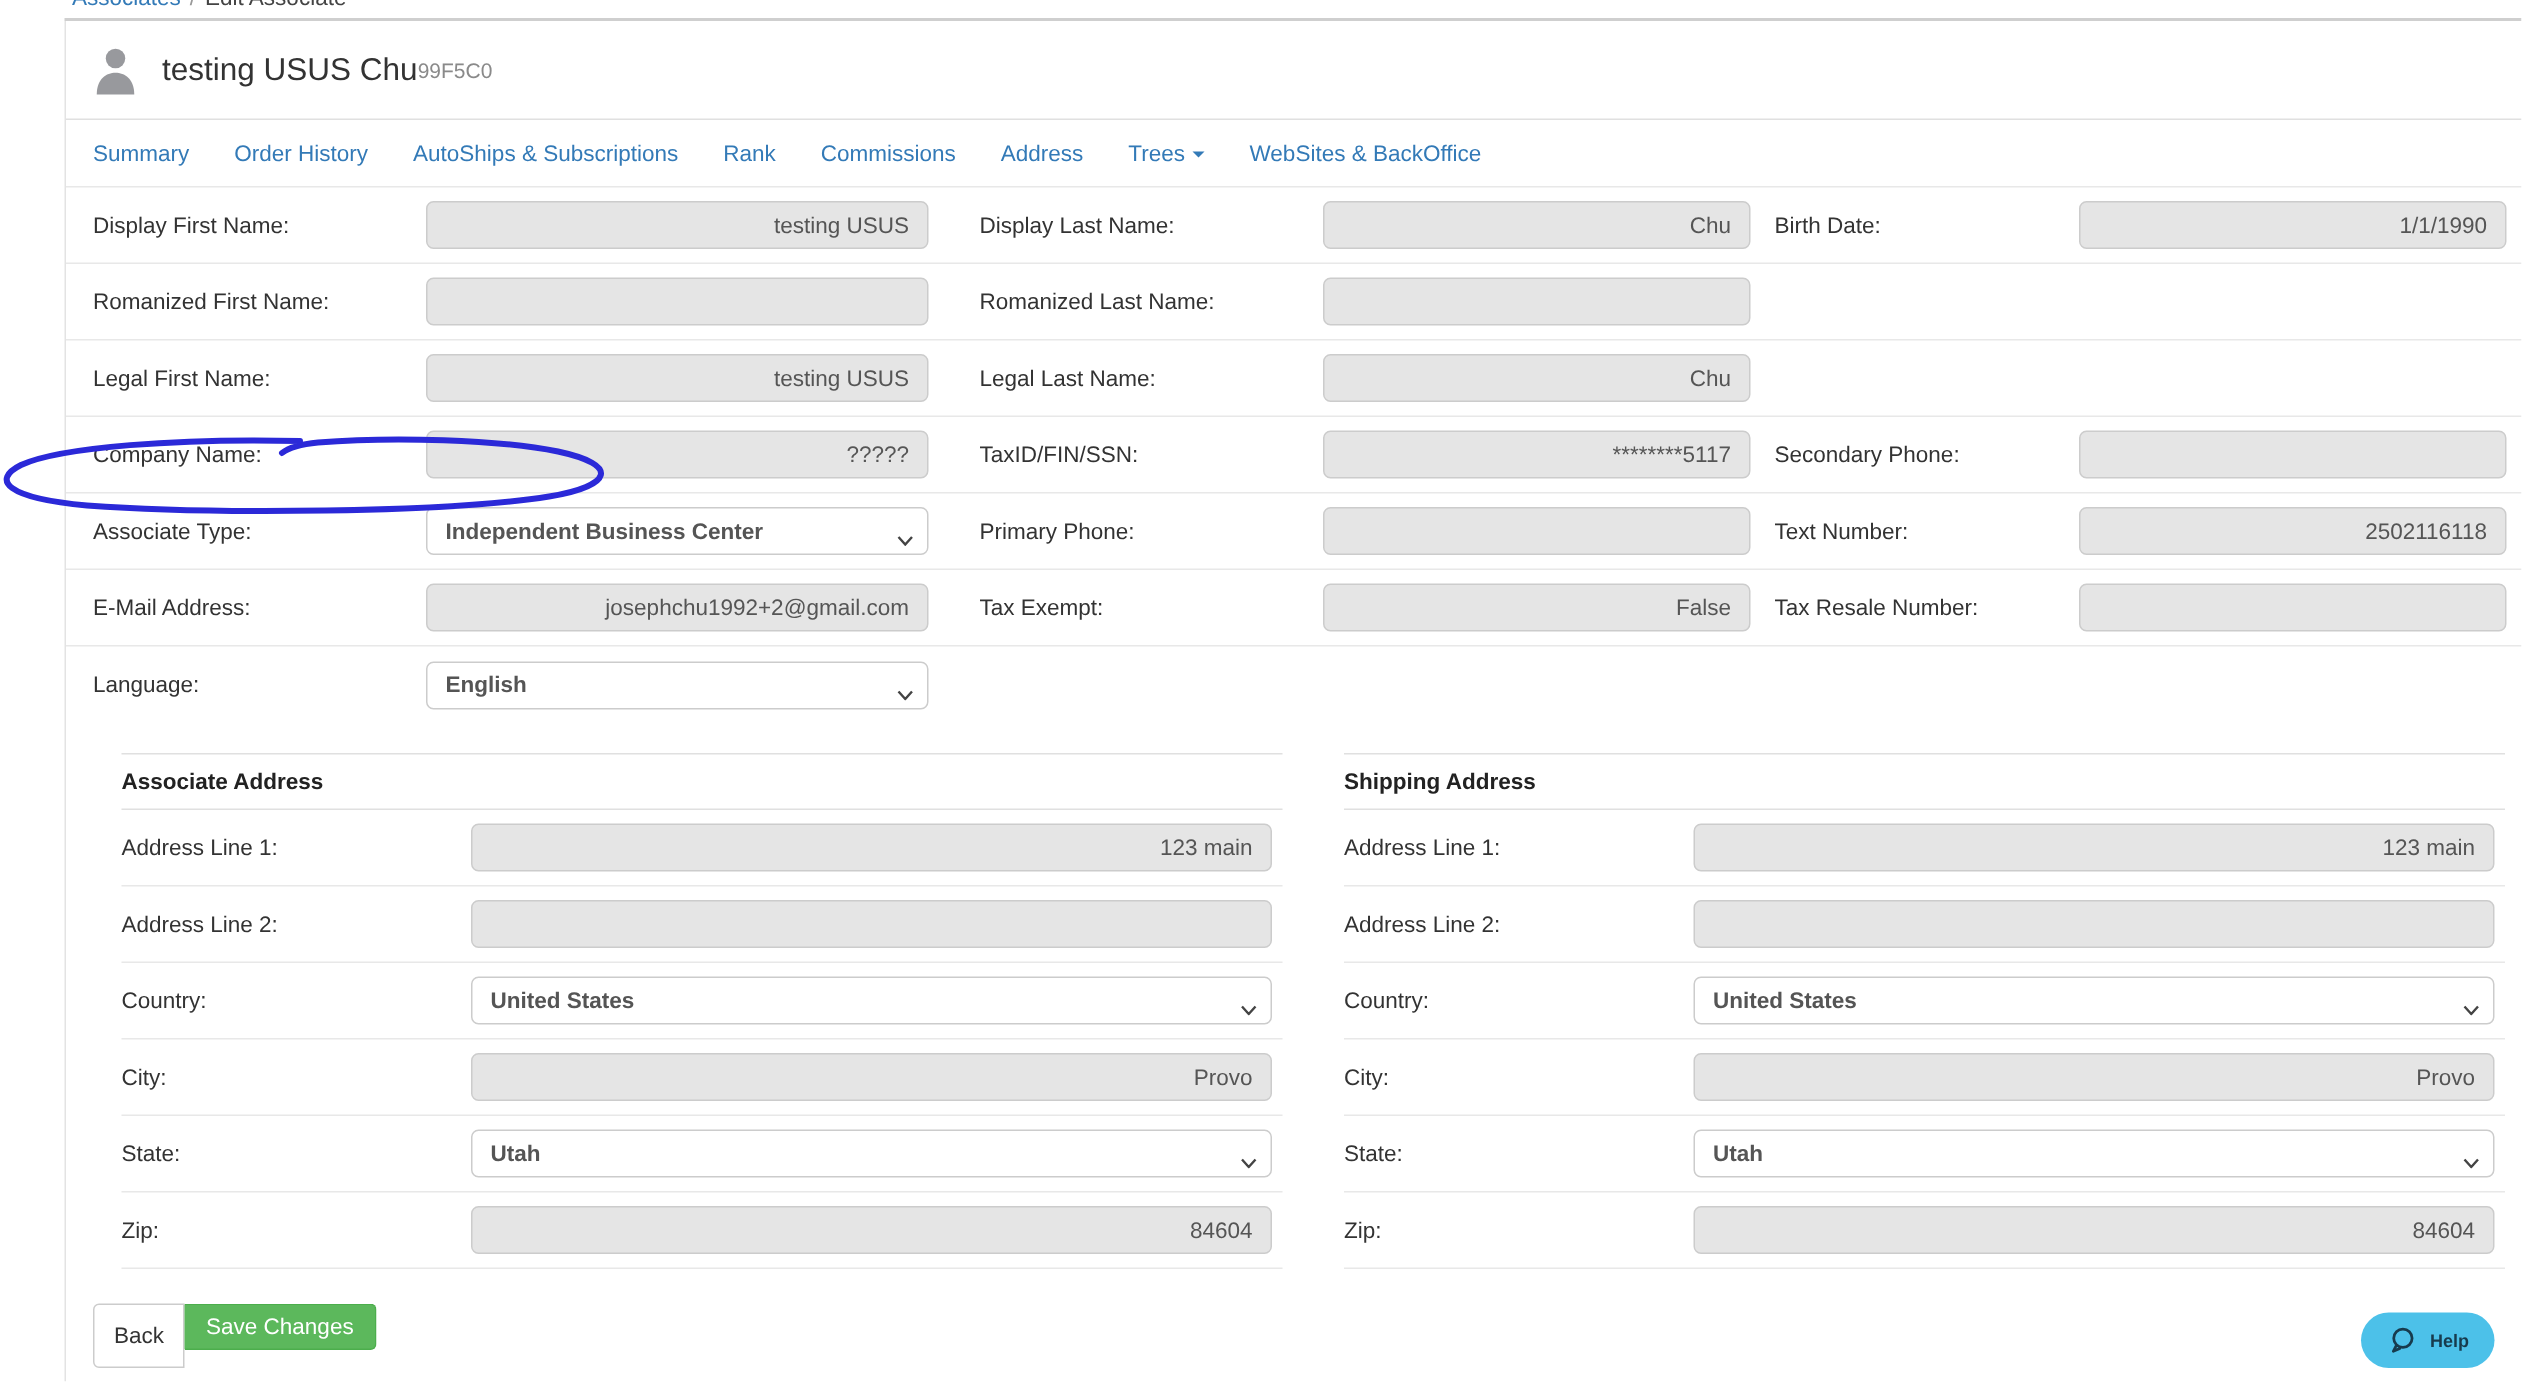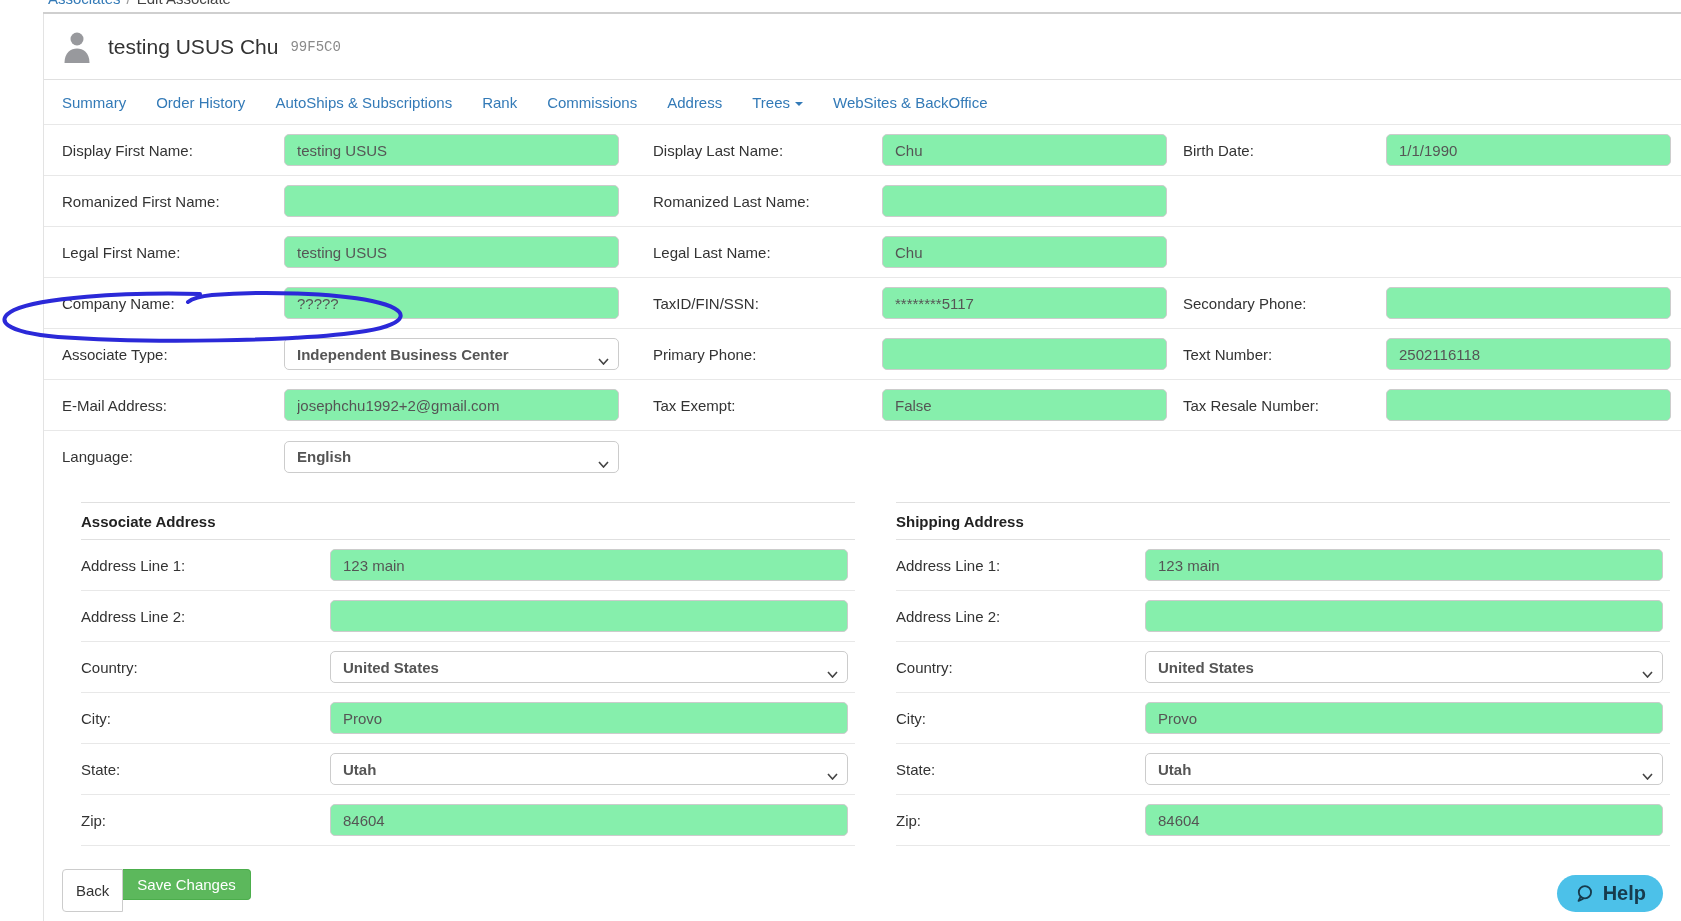--- a/index.html
+++ b/index.html
@@ -15,72 +15,72 @@
   .crumb-sep { color:#999; margin:0 6px; }
   .crumb-current { color:#444; }
   .topline { position:absolute; top:12px; left:43px; right:0; height:2px; background:#cfcfcf; }
 
   .card { position:absolute; top:14px; left:43px; right:0; bottom:0; background:#fff; border-left:1px solid #e3e3e3; }
 
   
   .profile-header { display:flex; align-items:center; padding:16px 0 15px 18px; border-bottom:1px solid #e0e0e0; }
   .avatar { width:30px; height:34px; margin-right:16px; }
   .profile-name { font-size:21px; color:#333; }
-  .profile-id { font-size:14px; color:#8a8a8a; margin-left:12px;font-family:Liberation Mono, monospace; }
+  .profile-id { font-size:14px; color:#8a8a8a; margin-left:0; }
 
   
   .tabs { display:flex; align-items:center; gap:30px; padding:14px 0 13px 18px; }
   .tab { color:#337ab7; cursor:pointer; white-space:nowrap; }
   .caret { display:inline-block; width:0; height:0; margin-left:5px; vertical-align:middle;
            border-left:4px solid transparent; border-right:4px solid transparent; border-top:4px solid #337ab7; }
 
   
   .form-grid { border-top:1px solid #e8e8e8; }
   .form-row { display:grid; grid-template-columns:222px 335px 34px 229px 285px 16px 203px 285px;
               align-items:center; height:51px; padding-left:18px; border-bottom:1px solid #e8e8e8; }
   .form-row:last-child { border-bottom:none; }
   .fcell-l1 { grid-column:1; } .fcell-i1 { grid-column:2; }
   .fcell-l2 { grid-column:4; } .fcell-i2 { grid-column:5; }
   .fcell-l3 { grid-column:7; } .fcell-i3 { grid-column:8; }
   .flabel { color:#333; }
 
   input.tb {
     width:100%; height:32px; border:1px solid #ccc; border-radius:5px;
-    padding:0 12px; font:15px "Liberation Sans", sans-serif; color:#555; background:#86efac; outline:none;
+    padding:0 12px; font:15px "Liberation Sans", sans-serif; color:#555; background:#e5e5e5; outline:none;text-align:right;
   }
   .sselect {
     position:relative; width:100%; height:32px; border:1px solid #ccc; border-radius:5px;
     padding:0 26px 0 12px; background:#fff; color:#555; display:flex; align-items:center; cursor:pointer;font-weight:bold;
   }
   .sselect .chev { position:absolute; right:9px; top:50%; margin-top:-3px; }
 
   
   .addresses { display:flex; gap:41px; margin:20px 11px 0 37px; }
   .addr-col { flex:1 1 0; }
   .addr-title { font-weight:bold; color:#222; padding:10px 0 9px 0; border-top:1px solid #e0e0e0; border-bottom:1px solid #e0e0e0; }
   .addr-row { display:flex; align-items:center; height:51px; border-bottom:1px solid #e8e8e8; }
   .addr-label { width:233px; flex:0 0 233px; }
-  .addr-field { flex:1 1 auto; margin-right:7px;margin-left:16px; }
+  .addr-field { flex:1 1 auto; margin-right:7px; }
 
   
   .actions { display:flex; margin:23px 0 0 18px; }
   .btn-back {
     height:43px; padding:0 13px; background:#fff; border:1px solid #ccc; border-radius:4px 0 0 4px;
     font:15px "Liberation Sans", sans-serif; color:#333; cursor:pointer;
   }
   .btn-save {
     height:31px; padding:0 14px; background:#5cb85c; border:1px solid #4cae4c; border-left:none;
     border-radius:0 4px 4px 0; font:15px "Liberation Sans", sans-serif; color:#fff; cursor:pointer;
   }
 
   
   .help-btn {
     position:absolute; right:18px; bottom:9px; height:37px; padding:0 17px;
     background:#4cc1e9; border-radius:19px; display:flex; align-items:center; gap:8px;
-    color:#173b4d; font-weight:bold; font-size:20px; cursor:pointer;
+    color:#173b4d; font-weight:bold; font-size:12px; cursor:pointer;
   }
 
   
   .annotation { position:absolute; left:0; top:286px; width:420px; height:58px; z-index:6; pointer-events:none; }
 </style>
 </head>
 <body>
 
 <div class="breadcrumb-wrap">
   <div class="inner">

